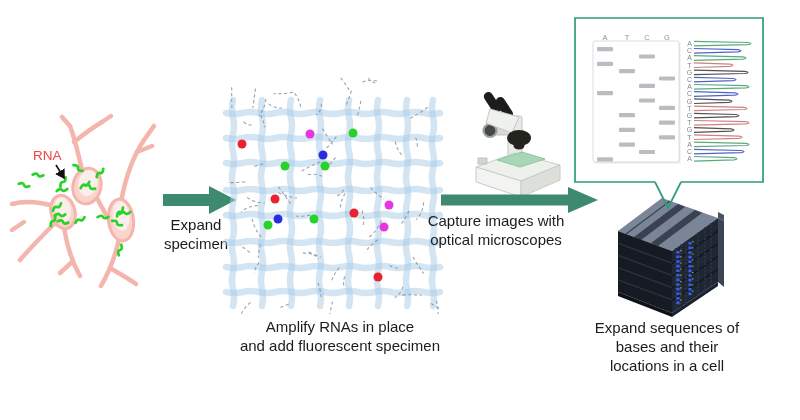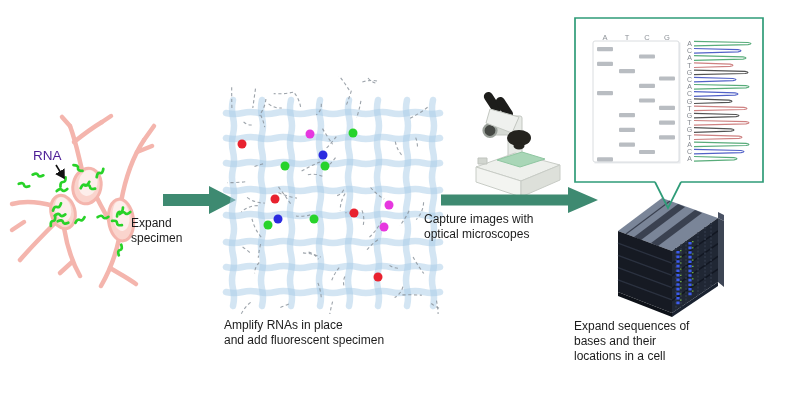--- a/index.html
+++ b/index.html
@@ -2,23 +2,23 @@
 <html style="--green: #3e8a71; --bubble: #2f9c78; --text: #1c1c1c;"><head>
 <meta charset="utf-8">
 <style>
   :root{
     --green:#3e8a71; --bubble:#2f9c78; --text:#1c1c1c;
   }
   html,body{margin:0;padding:0;background:#fff;}
   #stage{position:relative;width:800px;height:420px;background:#fff;overflow:hidden;
          font-family:"Liberation Sans",sans-serif;color:var(--text);}
   .abs{position:absolute;}
-  .caption{white-space:pre-line;text-align:left;font-size:12px;line-height:1.26;
+  .caption{white-space:pre-line;text-align:center;font-size:15px;line-height:1.26;
            color:var(--text);}
-  .small-label{font-size:13.5px;color:#4c1d95;}
+  .small-label{font-size:13.5px;color:#ef4444;}
   svg text{font-family:"Liberation Sans",sans-serif;}
 </style>
 </head>
 <body>
 
 <div id="stage">
 
   <svg class="abs" style="left:4px;top:112px" width="162" height="190" viewBox="0 0 162 190">
     <defs>
       <marker id="ah" markerWidth="7" markerHeight="7" refX="5" refY="3.5" orient="auto">
@@ -194,21 +194,21 @@
       <polygon points="14,79 53,65 98,77 59,93" fill="#eef0ec" stroke="#c8ccc6"></polygon>
       <polygon points="14,79 59,93 59,109 14,94" fill="#f3f4f1" stroke="#c8ccc6"></polygon>
       <polygon points="59,93 98,77 98,92 59,109" fill="#dde0da" stroke="#c8ccc6"></polygon>
       <polygon points="35,72 60,64 83,71 58,79" fill="#a9d6b7" stroke="#8fc6a1"></polygon>
       <rect x="16" y="70" width="9" height="6" fill="#d2d6d0" stroke="#bfc3bd"></rect>
     </g>
   </svg>
   <svg class="abs" style="left:441px;top:186px" width="158" height="28" viewBox="0 0 158 28">
     <polygon class="arrow-shape" points="0,8.5 127,8.5 127,1 157,14 127,27 127,19.5 0,19.5" fill="#3e8a71"></polygon>
   </svg>
-  <div class="abs caption" style="left:424px;top:212px;width:184px">Capture images with
+  <div class="abs caption" style="left:404px;top:212px;width:184px">Capture images with
 optical microscopes</div>
 
   <svg class="abs" style="left:610px;top:190px" width="118" height="130" viewBox="0 0 118 130">
     <polygon points="8,41 52,8 108,28 62,61" fill="#7a8598"></polygon>
     <path d="M68,14 L24,47 L31,50 L75,17 Z" fill="#3a4150"></path>
     <path d="M85,20 L41,53 L48,56 L92,23 Z" fill="#3a4150"></path>
     <path d="M60,11 L16,44" stroke="#3a4150" stroke-width="1.2" fill="none"></path>
     <polygon points="8,41 62,61 62,123 8,102" fill="#161a23"></polygon>
     <g stroke="#2b3240" stroke-width="1.3">
       <path d="M8,53.2 L62,73.2"></path>

